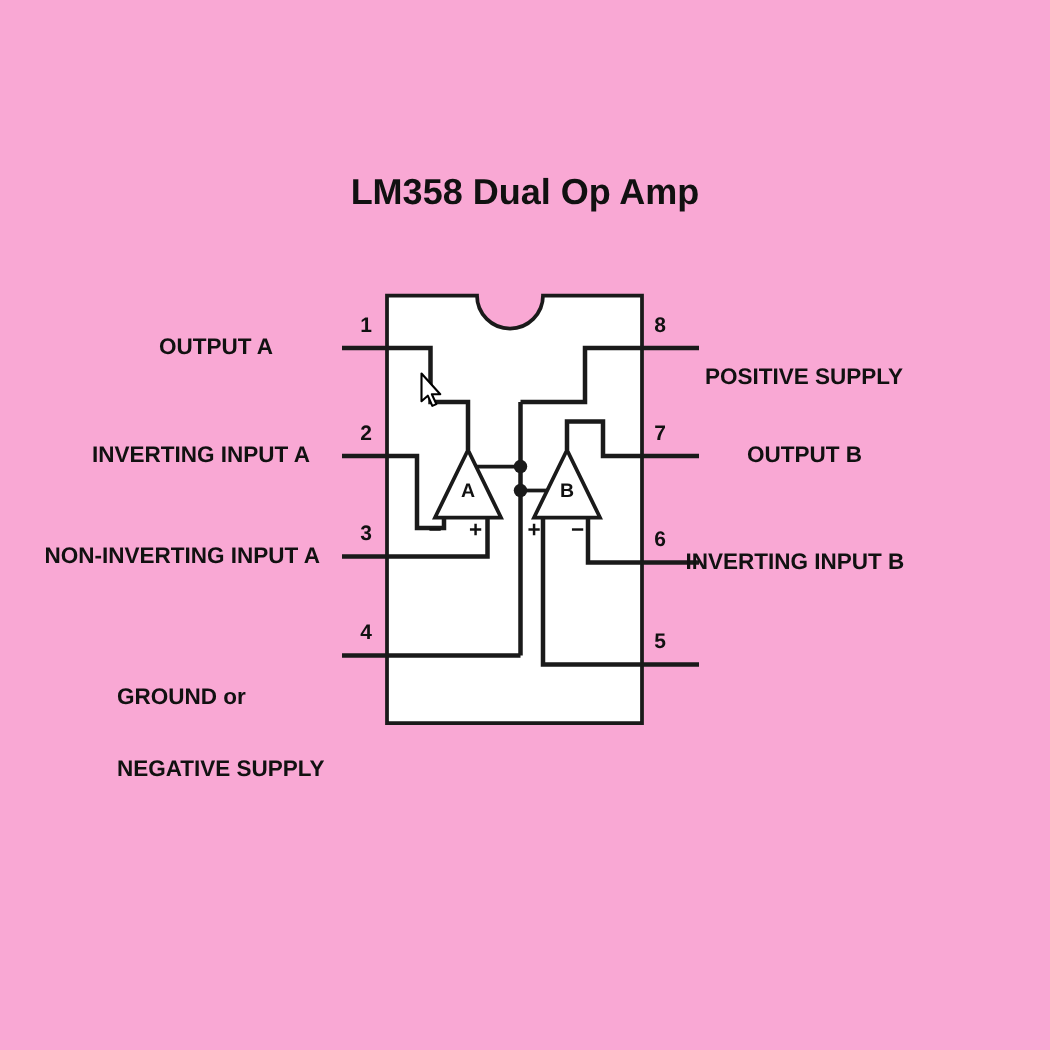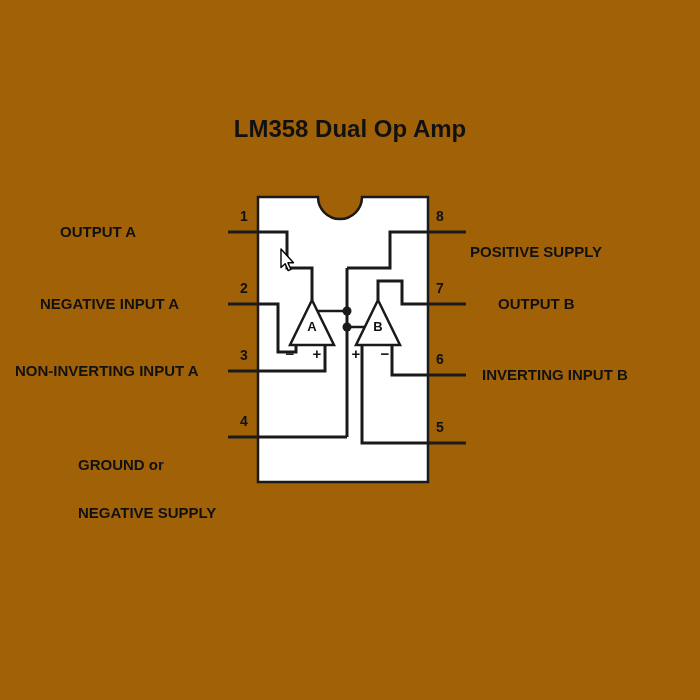--- a/index.html
+++ b/index.html
@@ -1,34 +1,34 @@
 <!DOCTYPE html>
 <html><head>
 <meta charset="utf-8">
 <style>
   html,body{margin:0;padding:0;background:#ffffff;}
   .canvas{
-    position:relative;width:700px;height:700px;background:#a16207;overflow:hidden;
+    position:relative;width:700px;height:700px;background:#f9a8d4;overflow:hidden;
     font-family:"Liberation Sans",sans-serif;color:#111111;
   }
   .title{
     position:absolute;left:0;top:112px;width:700px;text-align:center;
     font-size:24px;font-weight:bold;line-height:33px;color:#111111;
   }
   svg.art{position:absolute;left:0;top:0;}
   .num{
     position:absolute;width:16px;text-align:center;
     font-size:14px;font-weight:bold;line-height:16px;
   }
   .lbl{
     position:absolute;font-size:15px;font-weight:bold;line-height:16px;white-space:nowrap;
   }
   .lbl.two{line-height:24px;}
   .lbl .ln{display:block;margin-top:24px;}
-  .ra{text-align:left;}
+  .ra{text-align:center;}
   .oplabel{
     position:absolute;width:16px;text-align:center;
     font-size:13px;font-weight:bold;line-height:14px;
   }
   .sign{
     position:absolute;width:12px;text-align:center;
     font-size:15px;font-weight:bold;line-height:16px;
   }
 </style>
 </head>
@@ -69,32 +69,32 @@
   <div class="num" style="left:236px;top:280px">2</div>
   <div class="num" style="left:236px;top:347px">3</div>
   <div class="num" style="left:236px;top:413px">4</div>
 
   <div class="num" style="left:432px;top:208px">8</div>
   <div class="num" style="left:432px;top:280px">7</div>
   <div class="num" style="left:432px;top:351px">6</div>
   <div class="num" style="left:432px;top:419px">5</div>
 
   <div class="lbl ra" style="left:60px;top:224px;width:168px">OUTPUT A</div>
-  <div class="lbl ra" style="left:40px;top:296px;width:188px">NEGATIVE INPUT A</div>
+  <div class="lbl ra" style="left:40px;top:296px;width:188px">INVERTING INPUT A</div>
   <div class="lbl ra" style="left:15px;top:363px;width:213px">NON-INVERTING INPUT A</div>
   <div class="lbl two" style="left:78px;top:429px">
     <span class="ln">GROUND or</span>
     <span class="ln">NEGATIVE SUPPLY</span>
   </div>
 
   <div class="lbl two" style="left:470px;top:216px">
     <span class="ln">POSITIVE SUPPLY</span>
   </div>
   <div class="lbl" style="left:498px;top:296px">OUTPUT B</div>
-  <div class="lbl" style="left:482px;top:367px">INVERTING INPUT B</div>
+  <div class="lbl" style="left:457px;top:367px">INVERTING INPUT B</div>
 
   <div class="oplabel" style="left:304px;top:320px">A</div>
   <div class="oplabel" style="left:370px;top:320px">B</div>
 
   <div class="sign" style="left:284px;top:346px">−</div>
   <div class="sign" style="left:311px;top:346px">+</div>
   <div class="sign" style="left:350px;top:346px">+</div>
   <div class="sign" style="left:379px;top:346px">−</div>
 
 </div>

